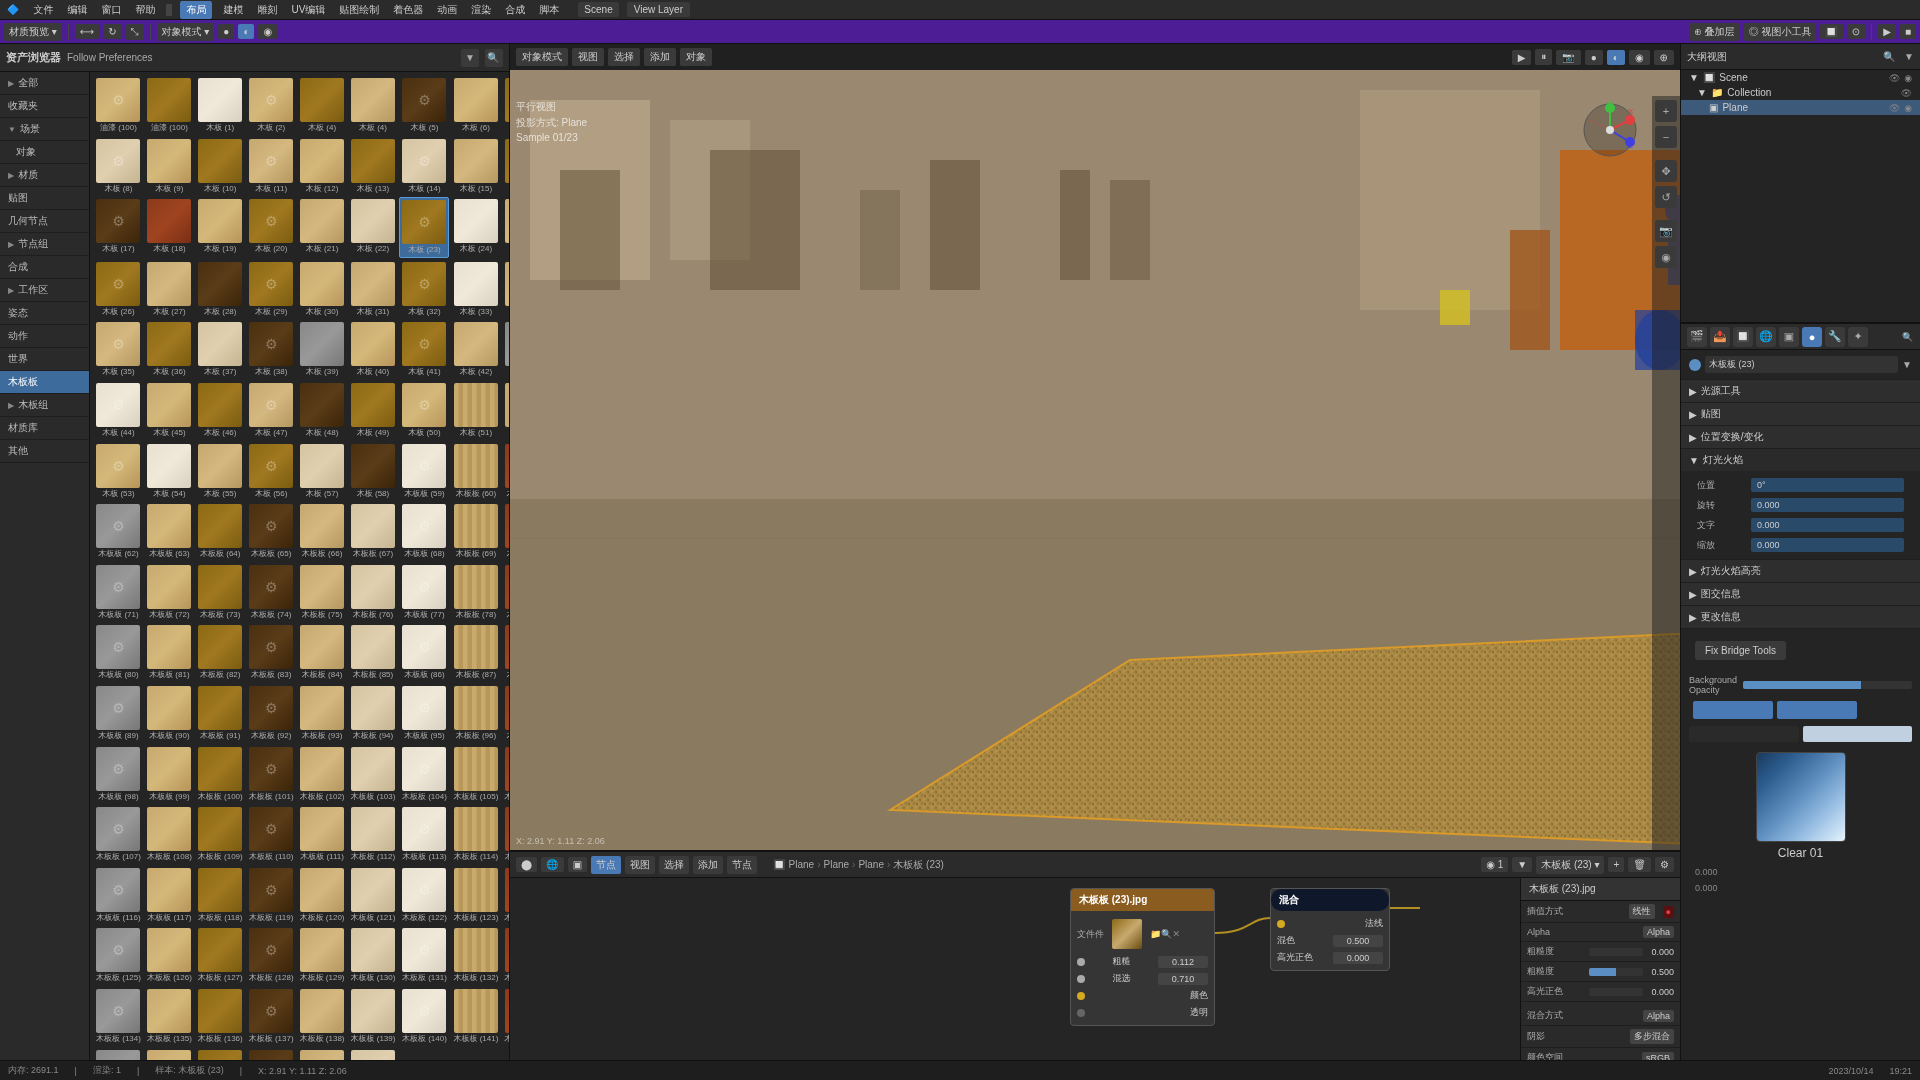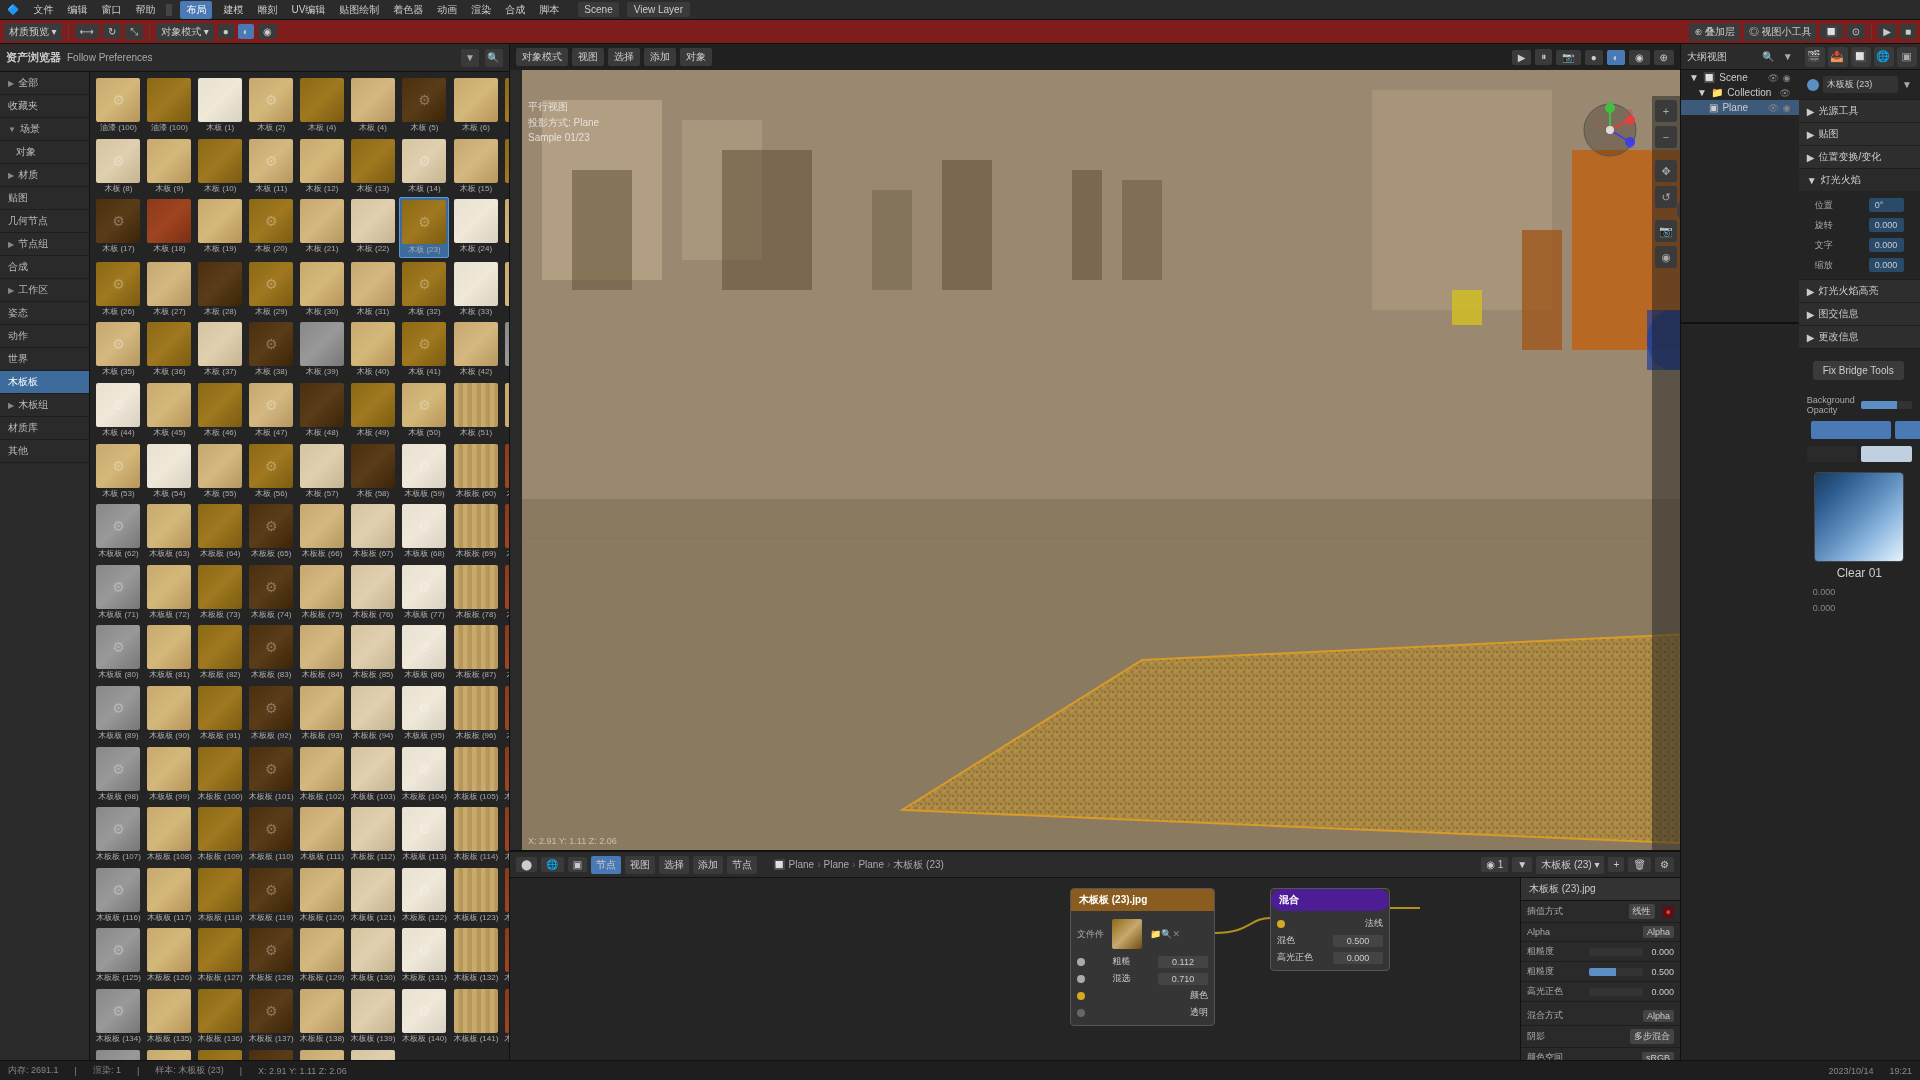--- a/index.html
+++ b/index.html
@@ -33,28 +33,27 @@
       cursor: pointer;
       padding: 0 3px;
       white-space: nowrap;
     }
 
     
     .second-toolbar {
       position: absolute;
       top: 20px; left: 0; right: 0;
       height: 24px;
-      background: #7f1d1d;
+      background: #4c1d95;
       display: flex;
       align-items: center;
       padding: 0 4px;
       gap: 4px;
       border-bottom: 1px solid #111;
       z-index: 100;
-      font-family: Liberation Serif, serif;
     }
     .second-toolbar .btn {
       font-size: 10px;
       color: #ccc;
       cursor: pointer;
       padding: 2px 5px;
       background: #3a3a3a;
       border-radius: 2px;
       white-space: nowrap;
     }
@@ -223,21 +222,21 @@
       padding: 2px 6px;
       background: #3a3a3a;
       border-radius: 2px;
       cursor: pointer;
     }
     .viewport-toolbar .vbtn.active { background: #4a7ab5; }
 
     
     .viewport-bg {
       position: absolute;
-      top: 26px; left: 0; right: 0; bottom: 0; margin-left: 12px;
+      top: 26px; left: 0; right: 0; bottom: 0;
     }
 
     
     .workshop-bg {
       width: 100%;
       height: 100%;
       background: linear-gradient(180deg,
         #a89070 0%,
         #b8a080 15%,
         #c4a878 30%,
@@ -333,21 +332,21 @@
       border-radius: 4px;
       min-width: 100px;
     }
     .node-header {
       padding: 4px 8px;
       border-radius: 3px 3px 0 0;
       font-size: 10px;
       font-weight: bold;
       cursor: pointer;
     }
-    .node-header.blue { background: #4c1d95; color: #fff; border-radius: 10px; }
+    .node-header.blue { background: #0f172a; color: #fff; border-radius: 10px; }
     .node-header.orange { background: #8a5c20; color: #fff; }
     .node-header.dark { background: #404040; color: #ccc; }
     .node-content {
       padding: 4px 6px;
       font-size: 9px;
     }
     .node-row {
       display: flex;
       align-items: center;
       justify-content: space-between;
@@ -407,20 +406,21 @@
       border-radius: 2px;
       padding: 1px 4px;
     }
 
     
     .right-panel {
       width: 240px;
       background: #242424;
       border-left: 1px solid #111;
       display: flex;
+      flex-direction: column;
     }
 
     .right-panel-top {
       height: 280px;
       background: #242424;
       border-bottom: 2px solid #111;
       overflow-y: auto;
       flex-shrink: 0;
     }
 

